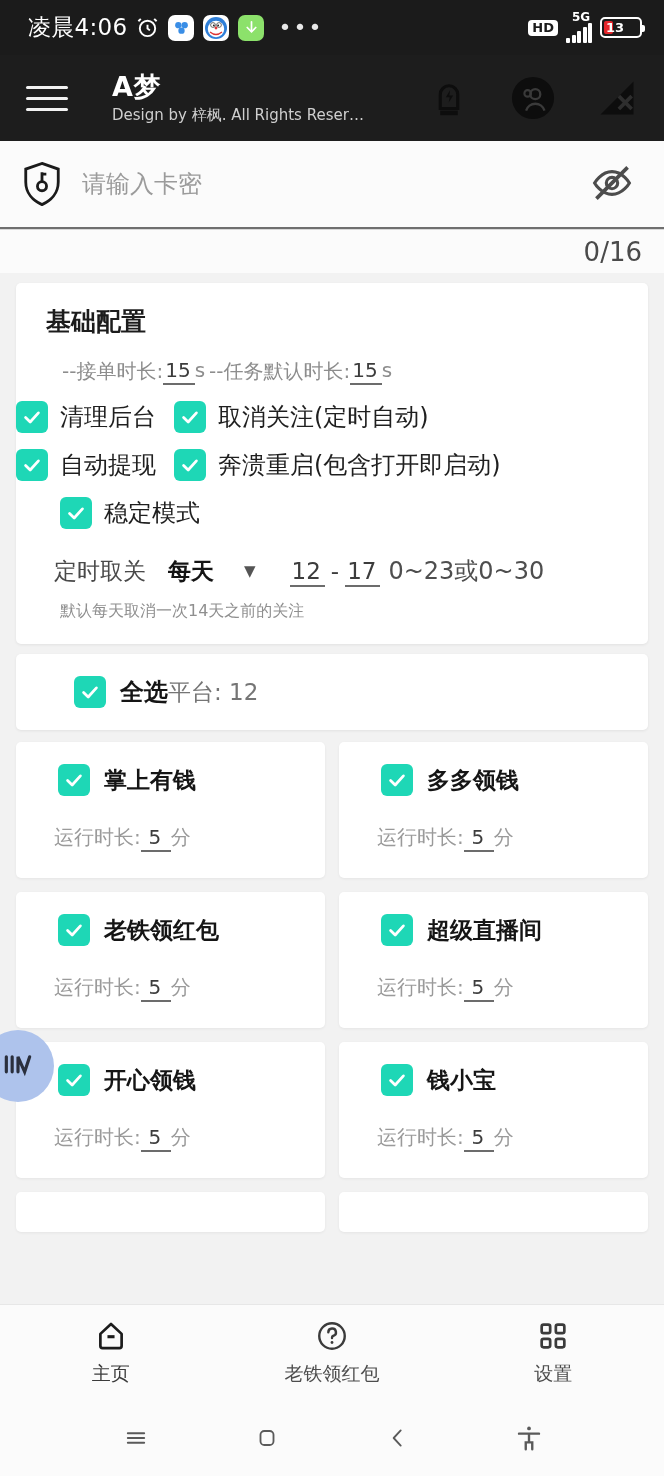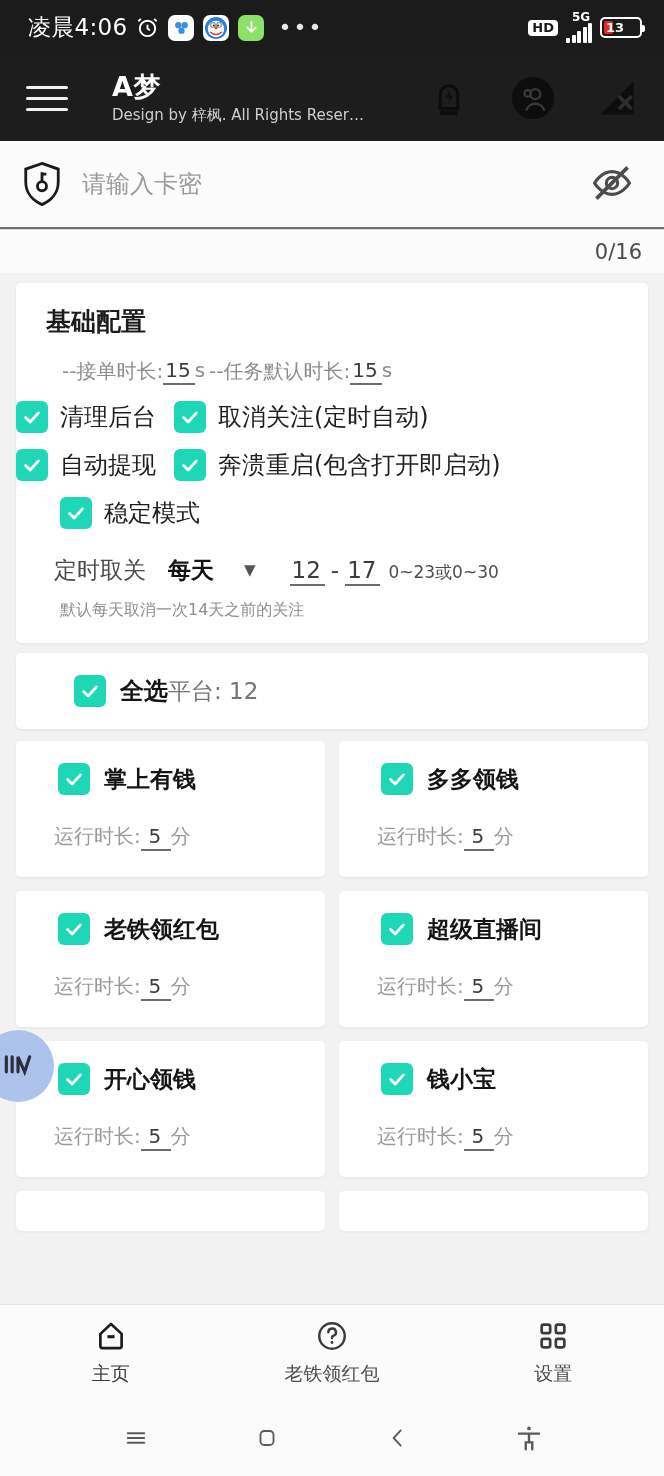--- a/index.html
+++ b/index.html
@@ -64,21 +64,21 @@
   .key-input {
     flex: 1; border: none; outline: none; background: transparent;
     font-size: 24px; color: #333; font-family: inherit; padding-left: 14px;
   }
   .key-input::placeholder { color: #9b9b9b; }
   .eye { width: 46px; height: 46px; }
   .counter-row {
     background: #fbfbfb; flex: 0 0 44px; display: flex; align-items: center;
     justify-content: flex-end; padding-right: 22px; border-top: 1px solid #d8d8d8;
   }
-  .counter { font-size: 21px; color: #4a4a4a; }
+  .counter { font-size: 26px; color: #4a4a4a; }
 
   
   .content { flex: 1; overflow: hidden; background: #f2f2f2; padding: 0 0 0 0; position: relative; }
 
   .card {
     background: #ffffff; border-radius: 5px; margin: 10px 16px;
     box-shadow: 0 1px 3px rgba(0,0,0,0.07);
   }
   .card-basic { padding: 22px 0 18px 0; }
   .sec-title { font-size: 25px; font-weight: 700; color: #1c1c1c; padding: 0 4px 0 30px; }
@@ -94,21 +94,21 @@
   }
   .cb svg { display: block; }
   .cb-label { font-size: 24px; color: #1f1f1f; font-weight: 500; margin-left: 12px; white-space: nowrap; }
 
   .sched { display: flex; align-items: baseline; padding: 26px 0 0 38px; font-size: 23px; color: #3a3a3a; }
   .sched-label { color: #4a4a4a; }
   .sched-val { font-weight: 700; color: #141414; margin-left: 22px; }
   .caret { margin-left: 30px; color: #555; font-size: 15px; position: relative; top: -3px; }
   .sched-nums { margin-left: 34px; display: flex; align-items: baseline; gap: 6px; color: #3c3c3c;}
   .sched-hint { font-size: 16px; color: #8f8f8f; padding: 14px 0 4px 44px; }
-  .sched-range { font-size: 17px; color: #4e4e4e; margin-left: 8px;}
+  .sched-range { font-size: 24px; color: #4e4e4e; margin-left: 8px;}
 
   .card-selall { padding: 22px 0 22px 0; margin-bottom: 12px;}
   .selall { display: flex; align-items: center; padding-left: 58px; }
   .selall .bold { font-size: 24px; font-weight: 700; color: #151515; margin-left: 14px; }
   .selall .gray { font-size: 23px; color: #757575; }
 
   .grid { display: grid; grid-template-columns: 1fr 1fr; gap: 0 14px; padding: 0 16px; }
   .pcard {
     background: #ffffff; border-radius: 5px; margin-bottom: 14px; padding: 22px 0 26px 0;
     box-shadow: 0 1px 3px rgba(0,0,0,0.06);

